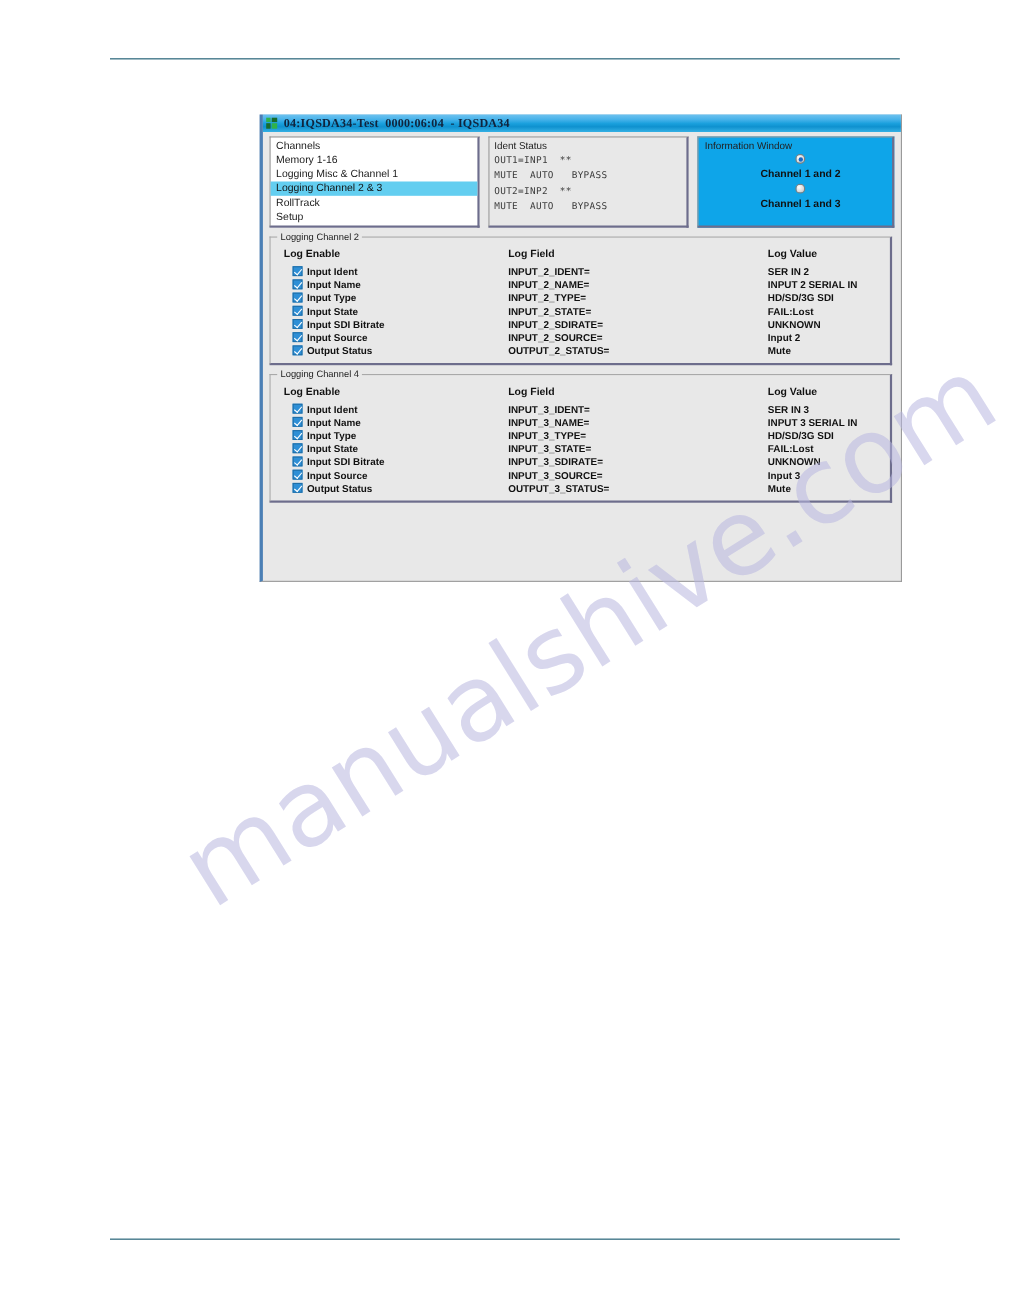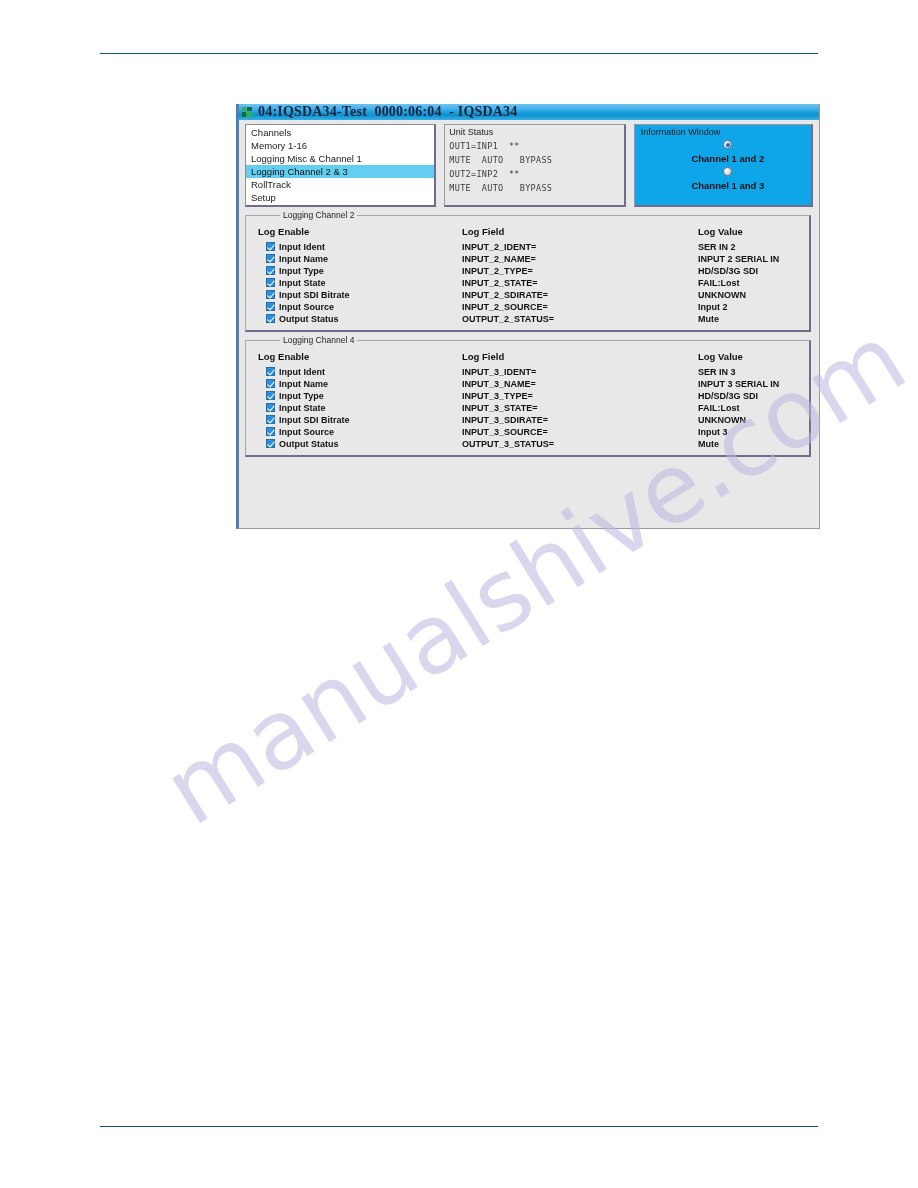--- a/index.html
+++ b/index.html
@@ -88,21 +88,21 @@
     position: absolute;
     background: #2fb24a;
     display: block;
   }
   .titlebar-icon i:nth-child(1) { left:0;  top:0; width:4px; height:4px; }
   .titlebar-icon i:nth-child(2) { left:5px;top:0; width:5px; height:4px; background:#176c2c;}
   .titlebar-icon i:nth-child(3) { left:0;  top:5px;width:4px; height:5px; background:#176c2c;}
   .titlebar-icon i:nth-child(4) { left:5px;top:5px;width:5px; height:5px; }
   .titlebar-text {
     font-family: "Liberation Serif", serif;
-    font-size: 14px;
+    font-size: 11px;
     font-weight: bold;
     color: #10243d;
     letter-spacing: .2px;
     white-space: pre;
   }
 
   
   .top-row {
     display: flex;
     padding: 4px 6px 0 6px;
@@ -213,21 +213,20 @@
   }
   .group-legend {
     position: absolute;
     top: -6px;
     left: 6px;
     background: #e8e8e8;
     padding: 0 3px;
     font-size: 8.5px;
     color: #222;
     white-space: nowrap;
-    margin-left: 28px;
   }
   .log-table {
     width: 100%;
     border-collapse: collapse;
   }
   .log-table th {
     text-align: left;
     font-size: 9.5px;
     font-weight: bold;
     color: #111;
@@ -312,21 +311,21 @@
       </div>
       <div class="channel-item">
         <span>RollTrack</span>
       </div>
       <div class="channel-item">
         <span>Setup</span>
       </div>
     </div>
 
     <div class="unit-status">
-      <div class="panel-title">Unit Status</div>
+      <div class="panel-title">Ident Status</div>
       <div class="mono-line">OUT1=INP1  **</div>
       <div class="mono-line">MUTE  AUTO   BYPASS</div>
       <div class="mono-line">OUT2=INP2  **</div>
       <div class="mono-line">MUTE  AUTO   BYPASS</div>
     </div>
 
     <div class="info-window">
       <div class="panel-title">Information Window</div>
       <div class="radio-row">
         <span class="radio on"></span>

